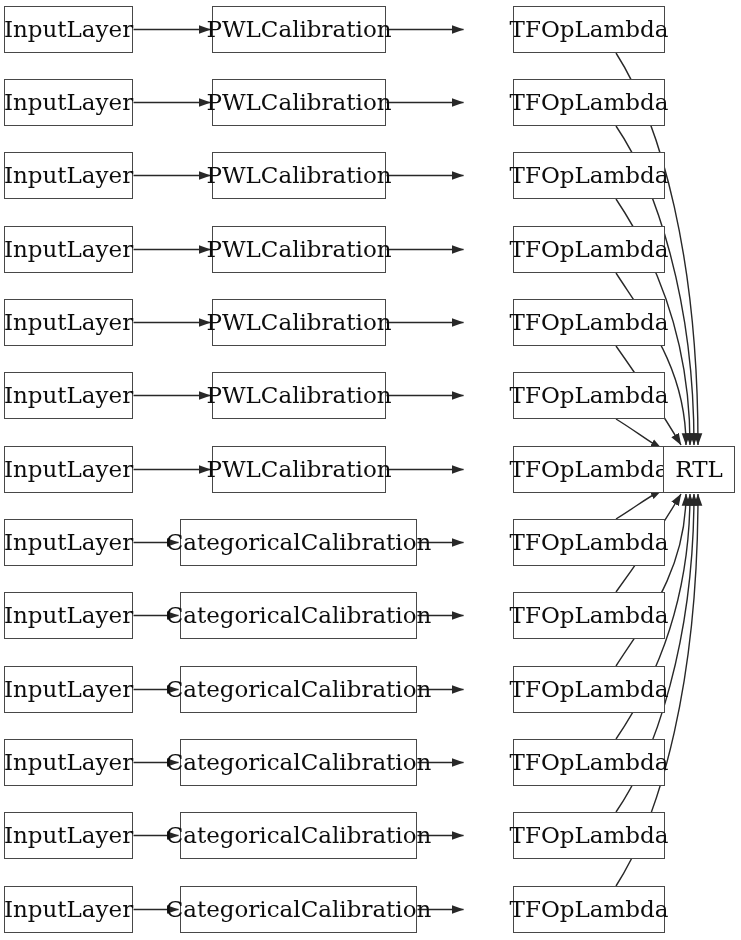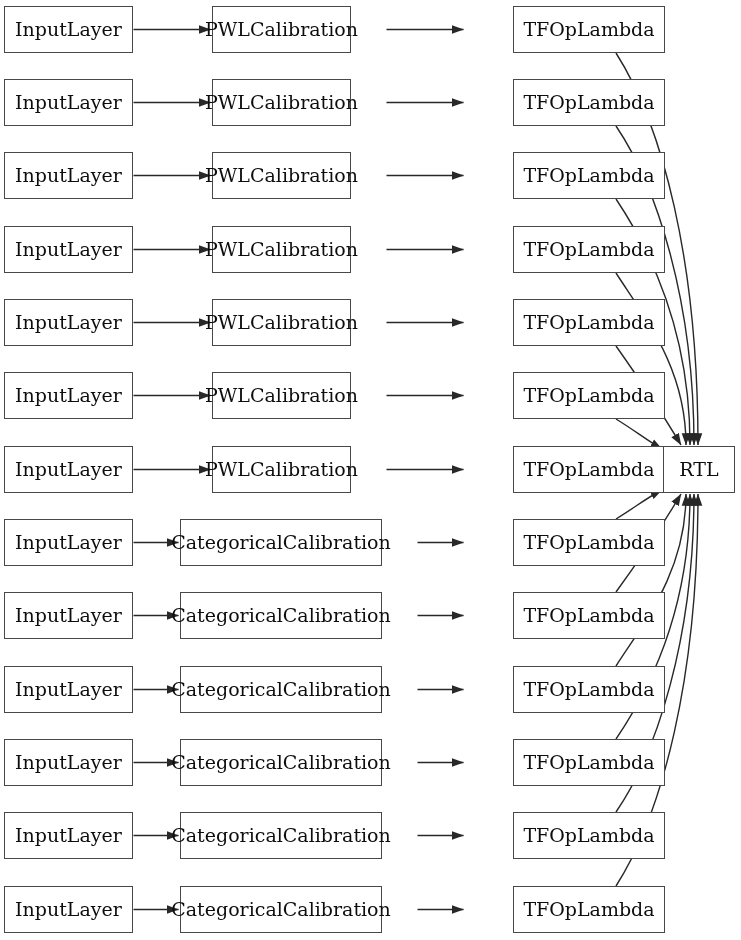--- a/index.html
+++ b/index.html
@@ -13,28 +13,28 @@
   .edges{position:absolute;left:0;top:0;width:741px;height:940px;}
   .edge{fill:none;stroke:var(--edge,#282828);stroke-width:1.4;}
   #arrow polygon{fill:var(--edge,#282828);stroke:none;}
   .node{
     position:absolute;
     height:47px;
     box-sizing:border-box;
     border:1px solid var(--border,#484848);
     background:var(--node_bg,#fff);
     color:var(--text,#0d0d0d);
-    font-size:19px;
+    font-size:23px;
     display:flex;align-items:center;justify-content:center;
     white-space:nowrap;
     line-height:1;
   }
   .in  {left:4px;  width:129px;}
-  .pwl {left:212px;width:139px;}
-  .cat {left:180px;width:202px;}
+  .pwl {left:212px;width:174px;}
+  .cat {left:180px;width:237px;}
   .op  {left:465px;width:152px;margin-left:48px;}
   .rtl {left:663px;top:446px;width:72px;height:47px;}
 </style>
 </head>
 <body>
 
 <div class="canvas">
 
   <svg class="edges" viewBox="0 0 741 940" xmlns="http://www.w3.org/2000/svg">
     <defs>

